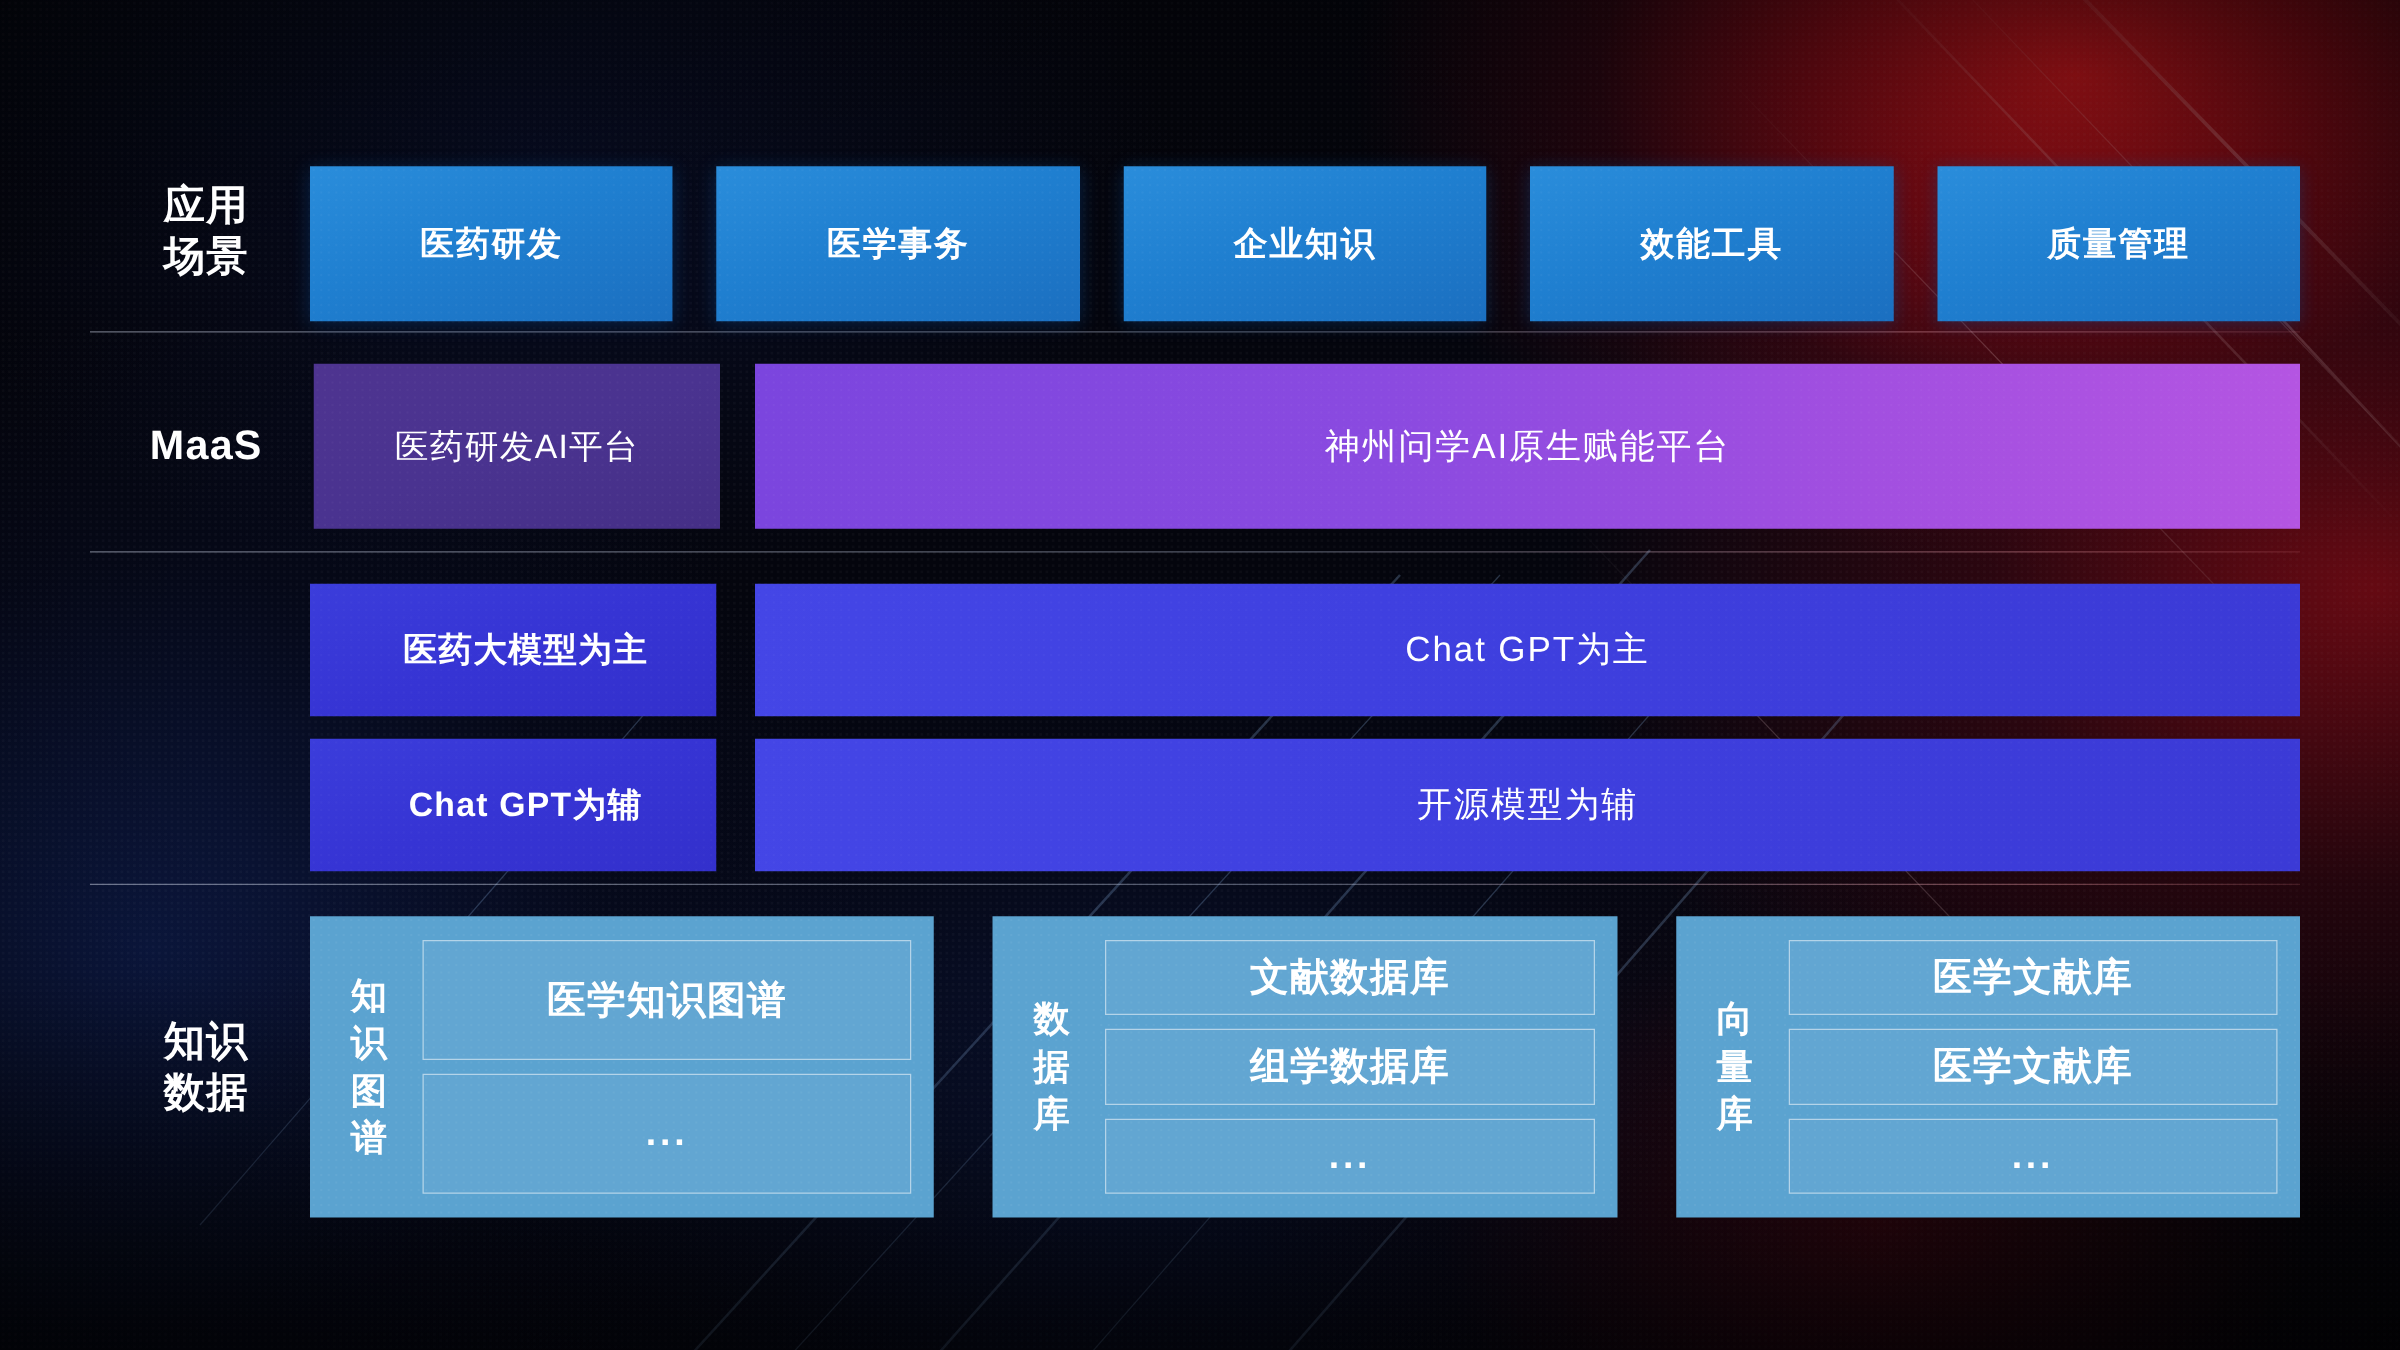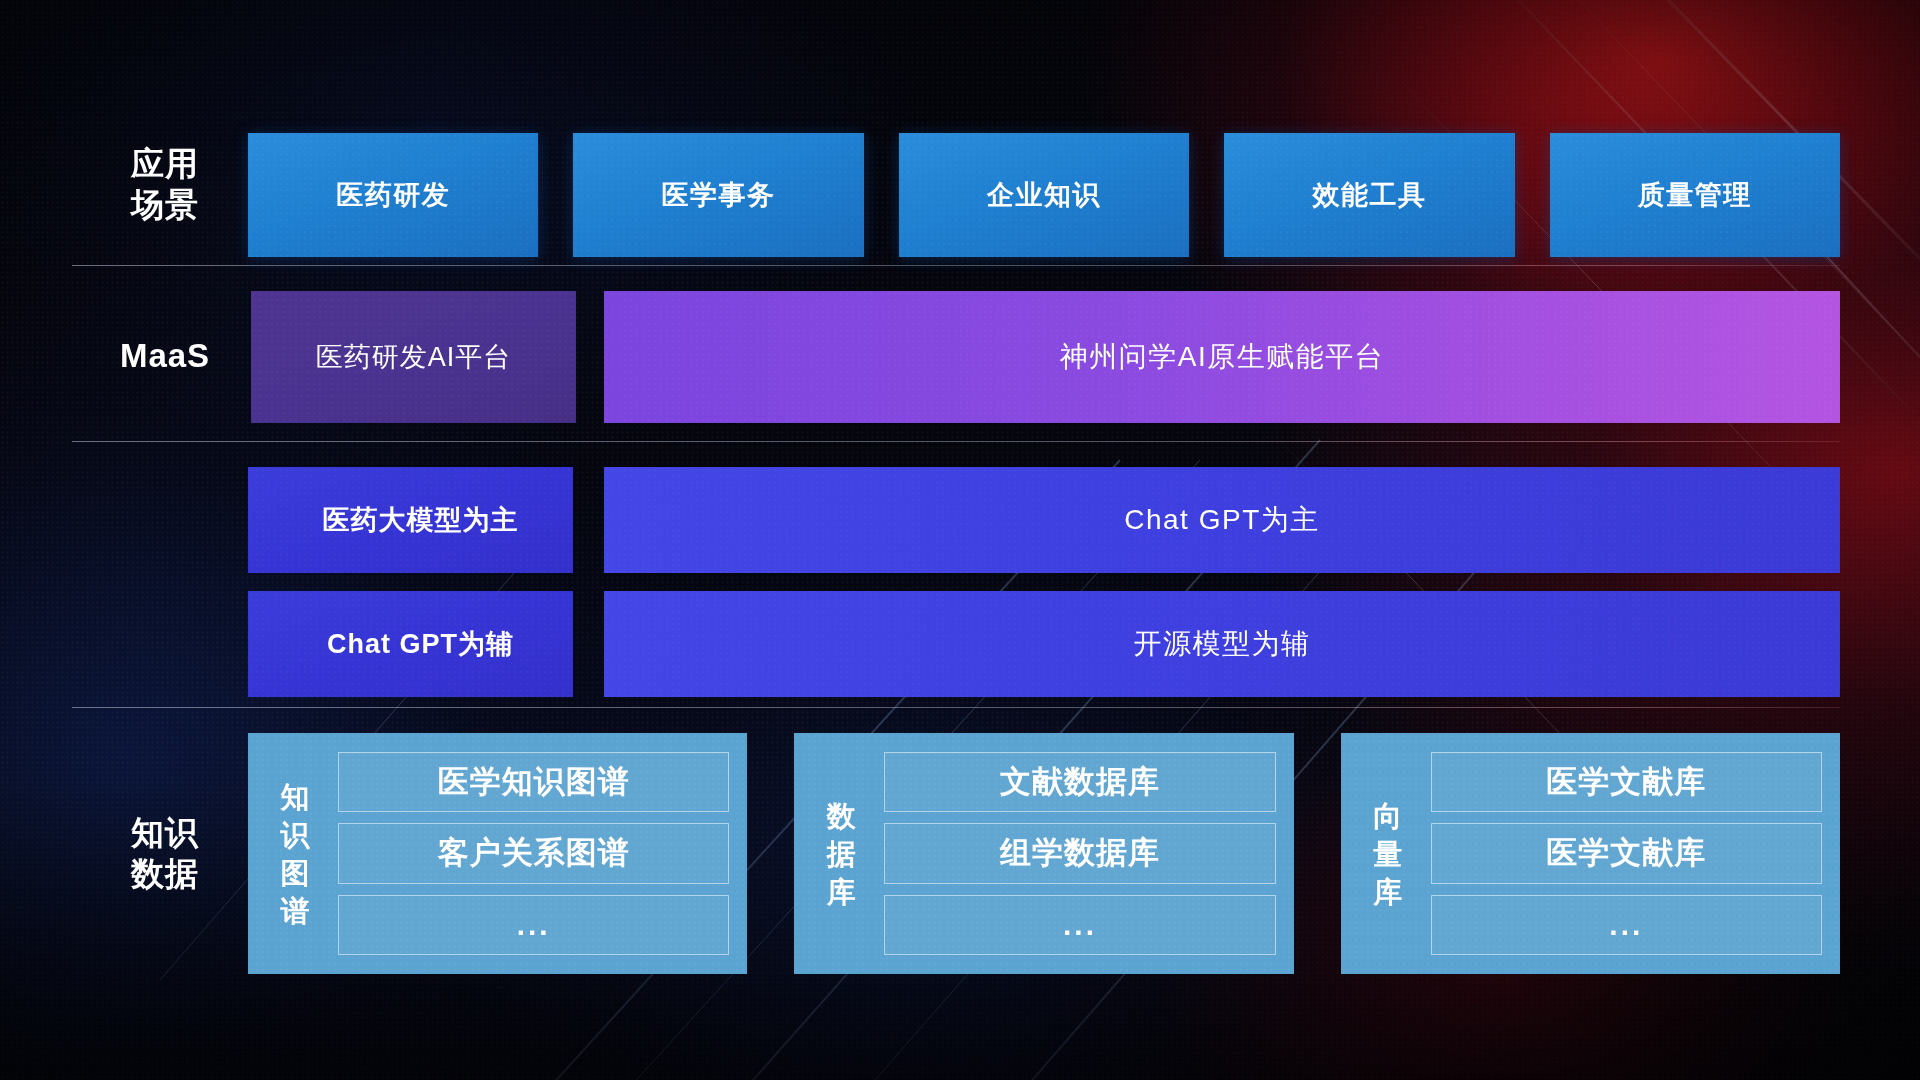--- a/index.html
+++ b/index.html
@@ -241,21 +241,20 @@
 
     <div class="kBlock">
       <div class="kTitle">
         <span>知</span>
         <span>识</span>
         <span>图</span>
         <span>谱</span>
       </div>
       <div class="kItems">
         <div class="kItem">医学知识图谱</div>
-        <div class="kItem">客户关系图谱</div>
         <div class="kItem ellipsis">...</div>
       </div>
     </div>
 
     <div class="kBlock">
       <div class="kTitle">
         <span>数</span>
         <span>据</span>
         <span>库</span>
       </div>

